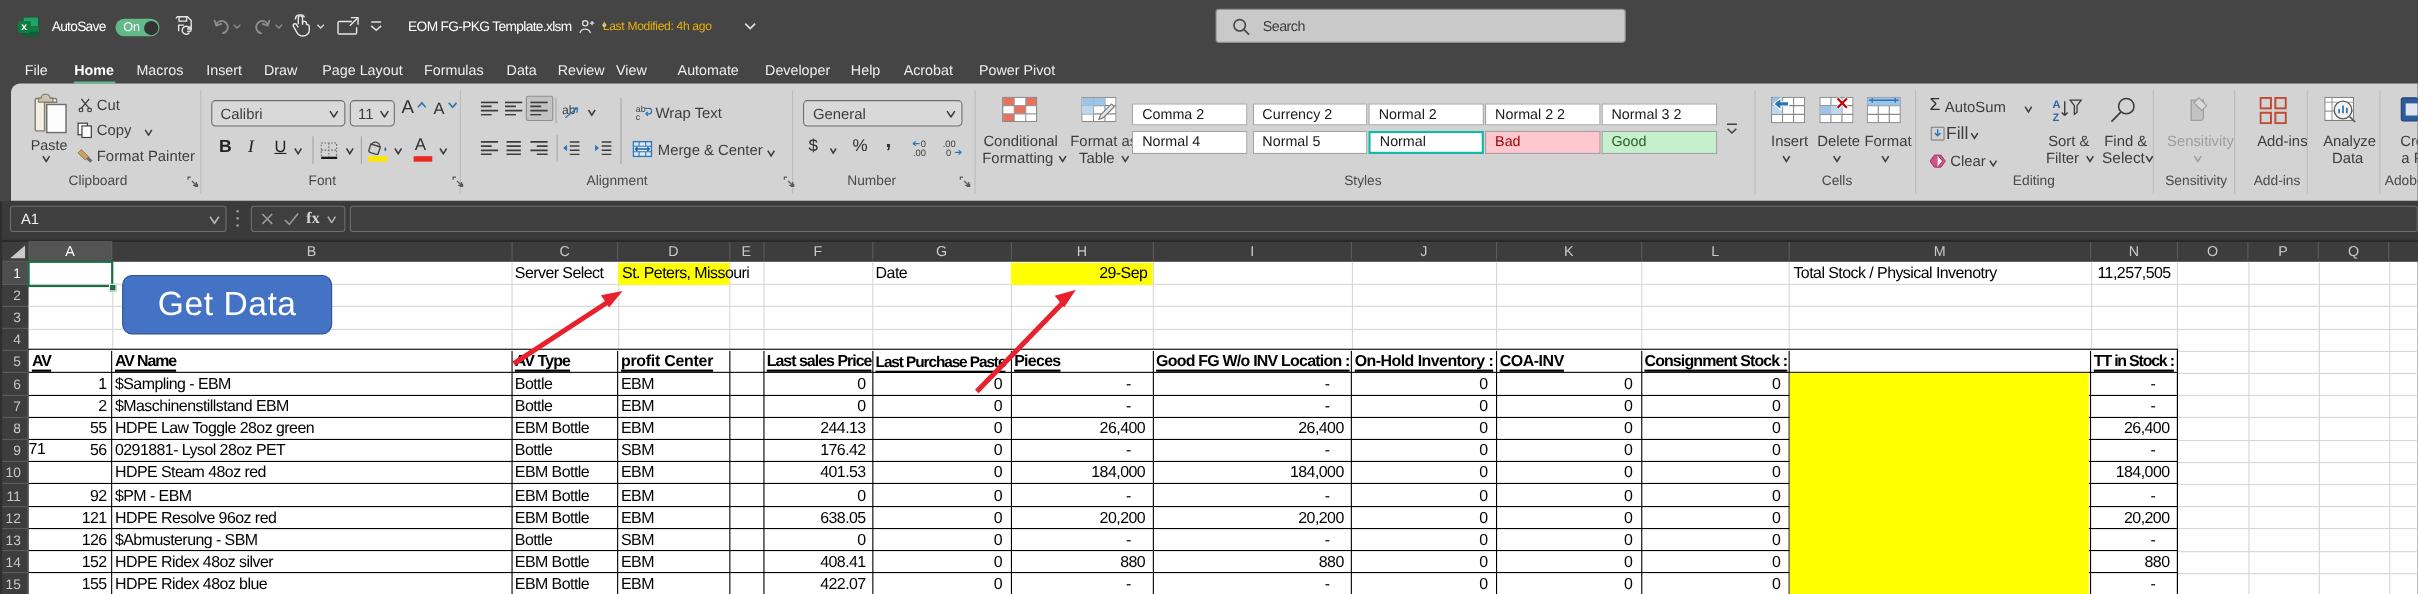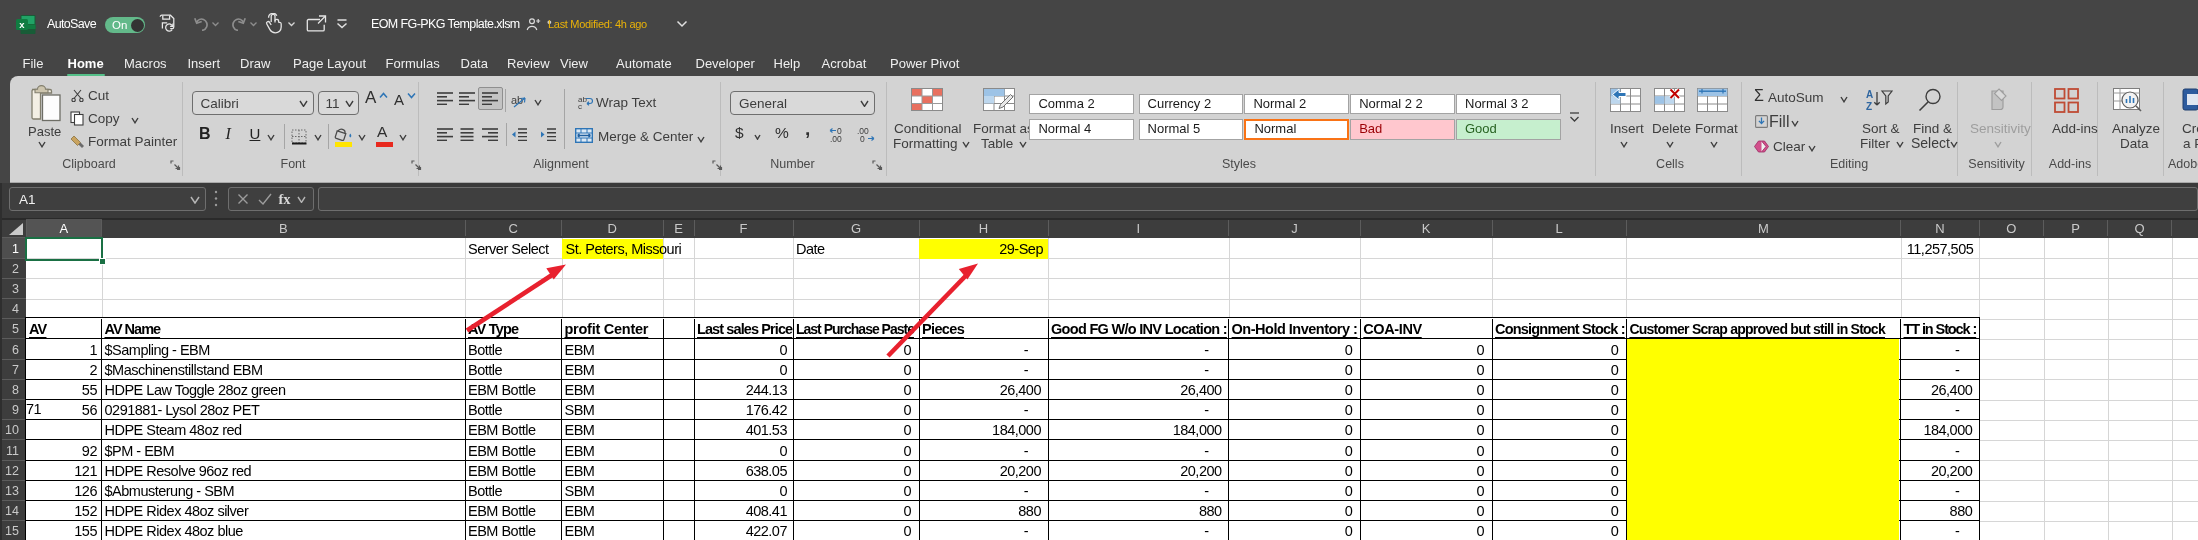--- a/index.html
+++ b/index.html
@@ -85,20 +85,27 @@
 <circle cx="6" cy="3.2" r="2.4"></circle>
 <path d="M1.2 12 a5 5 0 0 1 9.6 0"></path>
 <path d="M12.2 1 v4 m-2-2 h4"></path>
 </g>
     </svg>
 <div class="tb-txt" style="left:547px;top:15px;color:#cdcdcd">•</div>
 <div class="tb-txt" style="left:548px;top:17px;color:#eab308;font-size:11px;letter-spacing:-0.3px">Last Modified: 4h ago</div>
 <svg class="abs" style="left:676px;top:20px" width="12" height="8" viewBox="0 0 12 8">
 <path d="M1.5 1.5 l4.5 4.5 l4.5 -4.5" stroke="#e0e0e0" stroke-width="1.5" fill="none"></path>
     </svg>
+<div class="abs" style="left:1105px;top:7.5px;width:373px;height:31px;background:#c9c9c9;border:1px solid #8f8f8f;border-radius:3px">
+<svg class="abs" style="left:14px;top:7px" width="17" height="17" viewBox="0 0 17 17">
+<circle cx="7" cy="7" r="5.2" fill="none" stroke="#454545" stroke-width="1.5"></circle>
+<path d="M11 11 l4.5 4.5" stroke="#454545" stroke-width="1.5"></path>
+      </svg>
+<div class="abs" style="left:42px;top:7.5px;font-size:13px;letter-spacing:-0.5px;color:#3c3c3c">Search</div>
+</div>
 <div class="abs" style="left:0;top:46px;width:2198px;height:30px;background:#454545"></div>
 <div class="mtab" style="left:22.5px;">File</div>
 <div class="mtab" style="left:67.5px;font-weight:bold;color:#ffffff;text-align:center;">Home</div>
 <div class="mtab" style="left:124px;">Macros</div>
 <div class="mtab" style="left:187.5px;">Insert</div>
 <div class="mtab" style="left:240px;">Draw</div>
 <div class="mtab" style="left:293px;">Page Layout</div>
 <div class="mtab" style="left:385.5px;">Formulas</div>
 <div class="mtab" style="left:460.5px;">Data</div>
 <div class="mtab" style="left:507px;">Review</div>
@@ -347,21 +354,21 @@
 <svg class="abs" style="left:1019px;top:141px" width="8" height="6.8" viewBox="0 0 8 6.8">
       <path d="M1 1 l3.0 4.8 l3.0 -4.8" stroke="#3d3d3d" stroke-width="1.4" fill="none"></path>
     </svg>
 <div class="stylebox" style="left:1029.4px;top:93.5px">Comma 2</div>
 <div class="stylebox" style="left:1138.6px;top:93.5px">Currency 2</div>
 <div class="stylebox" style="left:1244.4px;top:93.5px">Normal 2</div>
 <div class="stylebox" style="left:1350.2px;top:93.5px">Normal 2 2</div>
 <div class="stylebox" style="left:1456px;top:93.5px">Normal 3 2</div>
 <div class="stylebox" style="left:1029.4px;top:119px;">Normal 4</div>
 <div class="stylebox" style="left:1138.6px;top:119px;">Normal 5</div>
-<div class="stylebox" style="left:1244.4px;top:119px;border:2px solid #f97316;line-height:16px;">Normal</div>
+<div class="stylebox" style="left:1244.4px;top:119px;border:2px solid #14b8a6;line-height:16px;">Normal</div>
 <div class="stylebox" style="left:1350.2px;top:119px;background:#ffc7ce;color:#9c0006;">Bad</div>
 <div class="stylebox" style="left:1456px;top:119px;background:#c6efce;color:#276221;">Good</div>
 <svg class="abs" style="left:1566px;top:105px" width="17" height="26" viewBox="0 0 17 26">
 <path d="M4 8 h9" stroke="#3d3d3d" stroke-width="1.3"></path>
 <path d="M4.5 12 l4 4 4-4" stroke="#3d3d3d" stroke-width="1.3" fill="none"></path>
 </svg>
 <svg class="abs" style="left:1610px;top:88px" width="31" height="24" viewBox="0 0 31 24">
       <rect x="0.5" y="0.5" width="30" height="23" fill="#fff" stroke="#8a8a8a"></rect>
       <path d="M0.5 8 h30 M0.5 16 h30 M10.5 0.5 v23 M20.5 0.5 v23" stroke="#8a8a8a"></path>
       <rect x="0.7" y="0.7" width="9.6" height="7.4" fill="#9dc3e6"></rect>
@@ -596,20 +603,21 @@
 <div class="vline" style="left:1979.3px;top:238px;height:302px"></div>
 <div class="vline" style="left:2043.5px;top:238px;height:302px"></div>
 <div class="vline" style="left:2107.5px;top:238px;height:302px"></div>
 <div class="vline" style="left:2171.5px;top:238px;height:302px"></div>
 <div class="abs" style="left:561.5px;top:238.5px;width:101.5px;height:20.2px;background:#ffff00"></div>
 <div class="abs" style="left:919px;top:238.5px;width:129px;height:20.2px;background:#ffff00"></div>
 <div class="cell" style="left:468px;top:238.5px;width:200px;">Server Select</div>
 <div class="cell" style="left:565.5px;top:238.5px;width:200px;">St. Peters, Missouri</div>
 <div class="cell" style="left:796px;top:238.5px;width:100px;">Date</div>
 <div class="cell" style="left:919px;top:238.5px;width:124px;text-align:right;">29-Sep</div>
+<div class="cell" style="left:1630.4px;top:238.5px;width:300px;">Total Stock / Physical Invenotry</div>
 <div class="cell" style="left:1900.5px;top:238.5px;width:72.79999999999995px;text-align:right;">11,257,505</div>
 <div class="abs" style="left:25px;top:317.0px;width:1955.3px;height:224px;border:1.5px solid #000;background:#fff"></div>
 <div class="abs" style="left:101.0px;top:318.5px;width:1px;height:221px;background:#000"></div>
 <div class="abs" style="left:464.5px;top:318.5px;width:1px;height:221px;background:#000"></div>
 <div class="abs" style="left:561.0px;top:318.5px;width:1px;height:221px;background:#000"></div>
 <div class="abs" style="left:662.5px;top:318.5px;width:1px;height:221px;background:#000"></div>
 <div class="abs" style="left:693.5px;top:318.5px;width:1px;height:221px;background:#000"></div>
 <div class="abs" style="left:792.5px;top:318.5px;width:1px;height:221px;background:#000"></div>
 <div class="abs" style="left:918.5px;top:318.5px;width:1px;height:221px;background:#000"></div>
 <div class="abs" style="left:1047.5px;top:318.5px;width:1px;height:221px;background:#000"></div>
@@ -634,21 +642,20 @@
 <div class="cell" style="left:104.5px;top:319.0px;font-weight:bold;text-decoration:underline;text-underline-offset:3px;text-decoration-thickness:1.5px;letter-spacing:-1.0px;">AV Name</div>
 <div class="cell" style="left:468px;top:319.0px;font-weight:bold;text-decoration:underline;text-underline-offset:3px;text-decoration-thickness:1.5px;letter-spacing:-0.8px;">AV Type</div>
 <div class="cell" style="left:564.5px;top:319.0px;font-weight:bold;text-decoration:underline;text-underline-offset:3px;text-decoration-thickness:1.5px;letter-spacing:-0.25px;">profit Center</div>
 <div class="cell" style="left:697px;top:319.0px;font-weight:bold;text-decoration:underline;text-underline-offset:3px;text-decoration-thickness:1.5px;letter-spacing:-0.9px;">Last sales Price</div>
 <div class="cell" style="left:796px;top:319.0px;font-weight:bold;text-decoration:underline;text-underline-offset:3px;text-decoration-thickness:1.5px;letter-spacing:-1.0px;font-size:14px;">Last Purchase Paste</div>
 <div class="cell" style="left:922px;top:319.0px;font-weight:bold;text-decoration:underline;text-underline-offset:3px;text-decoration-thickness:1.5px;letter-spacing:-0.65px;">Pieces</div>
 <div class="cell" style="left:1051px;top:319.0px;font-weight:bold;text-decoration:underline;text-underline-offset:3px;text-decoration-thickness:1.5px;letter-spacing:-0.7px;">Good FG W/o INV Location :</div>
 <div class="cell" style="left:1231.6px;top:319.0px;font-weight:bold;text-decoration:underline;text-underline-offset:3px;text-decoration-thickness:1.5px;letter-spacing:-0.5px;">On-Hold Inventory :</div>
 <div class="cell" style="left:1363.3px;top:319.0px;font-weight:bold;text-decoration:underline;text-underline-offset:3px;text-decoration-thickness:1.5px;letter-spacing:-0.4px;">COA-INV</div>
 <div class="cell" style="left:1495px;top:319.0px;font-weight:bold;text-decoration:underline;text-underline-offset:3px;text-decoration-thickness:1.5px;letter-spacing:-0.8px;">Consignment Stock :</div>
-<div class="cell" style="left:1629.4px;top:319.0px;font-weight:bold;text-decoration:underline;text-underline-offset:3px;text-decoration-thickness:1.5px;letter-spacing:-0.75px;font-size:14px;">Customer Scrap approved but still in Stock</div>
 <div class="cell" style="left:1903.5px;top:319.0px;font-weight:bold;text-decoration:underline;text-underline-offset:3px;text-decoration-thickness:1.5px;letter-spacing:-1.1px;">TT in Stock :</div>
 <div class="cell num" style="left:26px;top:339.5px;width:71.0px;text-align:right">1</div>
 <div class="cell" style="left:104.5px;top:339.5px">$Sampling - EBM</div>
 <div class="cell" style="left:468px;top:339.5px">Bottle</div>
 <div class="cell" style="left:564.5px;top:339.5px">EBM</div>
 <div class="cell" style="left:694px;top:339.5px;width:93px;text-align:right">0</div>
 <div class="cell" style="left:793px;top:339.5px;width:118px;text-align:right">0</div>
 <div class="cell" style="left:919px;top:339.5px;width:109px;text-align:right">-</div>
 <div class="cell" style="left:1048px;top:339.5px;width:160.5999999999999px;text-align:right">-</div>
 <div class="cell" style="left:1228.6px;top:339.5px;width:123.70000000000005px;text-align:right">0</div>
@@ -758,20 +765,21 @@
 <div class="cell" style="left:694px;top:521.3px;width:93px;text-align:right">422.07</div>
 <div class="cell" style="left:793px;top:521.3px;width:118px;text-align:right">0</div>
 <div class="cell" style="left:919px;top:521.3px;width:109px;text-align:right">-</div>
 <div class="cell" style="left:1048px;top:521.3px;width:160.5999999999999px;text-align:right">-</div>
 <div class="cell" style="left:1228.6px;top:521.3px;width:123.70000000000005px;text-align:right">0</div>
 <div class="cell" style="left:1360.3px;top:521.3px;width:123.70000000000005px;text-align:right">0</div>
 <div class="cell" style="left:1492px;top:521.3px;width:126.40000000000009px;text-align:right">0</div>
 <div class="cell" style="left:1900.5px;top:521.3px;width:58.799999999999955px;text-align:right">-</div>
 <div class="abs" style="left:24.7px;top:236.7px;width:78.5px;height:24px;border:2px solid #1a7044"></div>
 <div class="abs" style="left:98.5px;top:257.5px;width:7px;height:7px;background:#1a7044;border:1.5px solid #fff"></div>
+<div class="abs" style="left:111px;top:250px;width:191px;height:54px;background:#4472c4;border:1.5px solid #2f528f;border-radius:9px;color:#fff;font-size:30.5px;letter-spacing:0.5px;text-align:center;line-height:50px">Get Data</div>
 <svg class="abs" style="left:0;top:0;pointer-events:none" width="2198" height="540">
 <g fill="#e8212e" stroke="none">
 <path d="M466 332.2 L553.8 275.2 L549.5 268.5 Q557.5 264.5 566 264.5 Q561 271.5 558.2 281.8 L553.8 275.2 L466 332.2 Z" fill="none"></path>
 </g>
 <g stroke="#e8212e" stroke-width="4.6" fill="#e8212e">
 <line x1="467" y1="330.5" x2="552" y2="275"></line>
 <polygon points="566,264.5 546.3,268.3 553.7,279.6" stroke="none"></polygon>
 <line x1="888" y1="356" x2="966" y2="275.5"></line>
 <polygon points="978,263.5 958.8,268.9 967.4,279.5" stroke="none"></polygon>
 </g>

